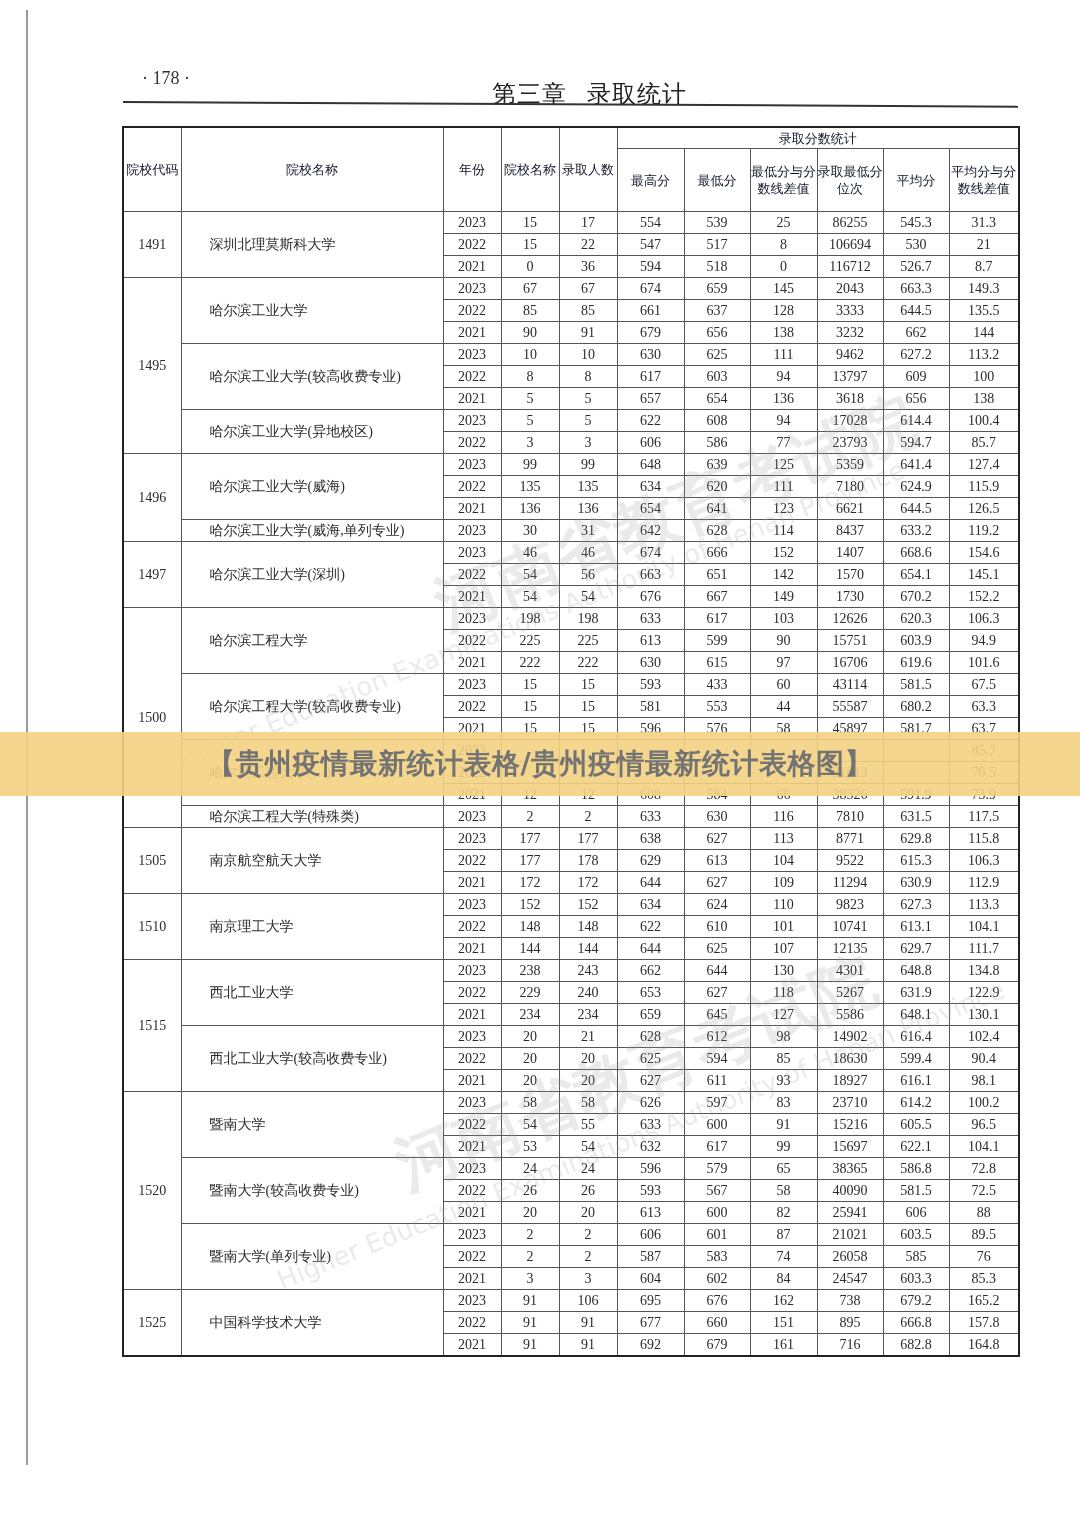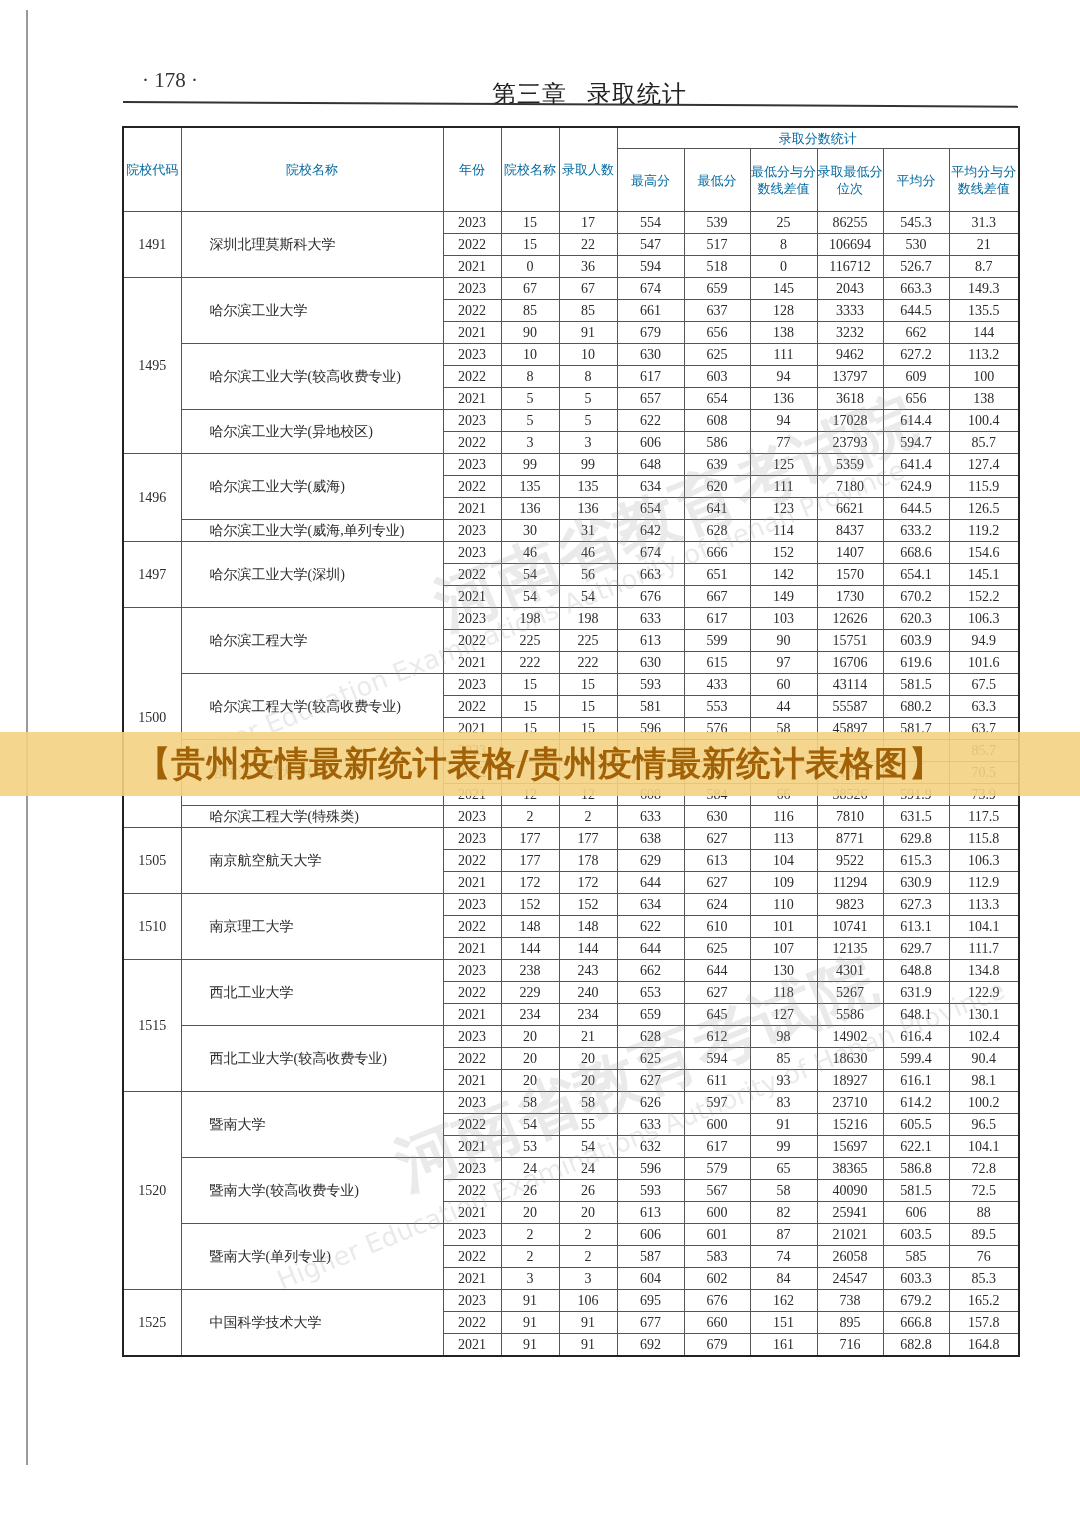--- a/index.html
+++ b/index.html
@@ -1,36 +1,36 @@
 <!DOCTYPE html>
 <html><head>
 <meta charset="utf-8">
 <style>
   html, body { margin: 0; padding: 0; }
   body {
     width: 1080px; height: 1527px; background: #ffffff; position: relative; overflow: hidden;
     font-family: "DejaVu Serif", "Liberation Serif", serif; color: #2a2a2a;
   }
   .left-edge { position: absolute; left: 26px; top: 10px; width: 2px; height: 1455px; background: #9a9a9a; }
-  .page-num { position: absolute; left: 142px; top: 68px; font-size: 21px; color: #333; font-family: "Liberation Serif", serif; }
+  .page-num { position: absolute; left: 142px; top: 68px; font-size: 18px; color: #333; font-family: "Liberation Serif", serif; }
   .chapter { position: absolute; left: 492px; top: 78px; font-size: 24px; color: #222; font-family: "DejaVu Sans", sans-serif; letter-spacing: 1px; }
   .chapter span { margin-left: 20px; }
   .rule { position: absolute; left: 123px; top: 101px; width: 895px; height: 2px; background: #333; transform: rotate(0.3deg); transform-origin: left; }
   .tbl-wrap { position: absolute; left: 122px; top: 126px; width: 896px; }
   table { border-collapse: collapse; width: 896px; table-layout: fixed; border: 2px solid #222; }
   td, th { border: 1px solid #555; text-align: center; vertical-align: middle; padding: 0; font-weight: normal; font-size: 13px; color: #2b2b2b; }
-  th { font-family: "DejaVu Sans", sans-serif; font-size: 13px; line-height: 17px; color: #0369a1; }
+  th { font-family: "DejaVu Sans", sans-serif; font-size: 13px; line-height: 17px; color: #0f172a; }
   tr.data td { height: 21px; font-family: "Liberation Serif", serif; font-size: 14px; }
   td.code { font-family: "Liberation Serif", serif; font-size: 14px; margin-left: 24px; }
   td.name { text-align: left; padding-left: 28px; font-family: "DejaVu Sans", sans-serif; font-size: 13px; }
   .banner {
     position: absolute; left: 0; top: 732px; width: 1080px; height: 64px; background: rgba(243, 210, 130, 0.9);
     display: flex; align-items: center; justify-content: center;
   }
-  .banner-text { color: #a16207; font-family: "DejaVu Sans", sans-serif; font-weight: bold; font-size: 34px; letter-spacing: 0.5px; }
+  .banner-text { color: #737373; font-family: "DejaVu Sans", sans-serif; font-weight: bold; font-size: 28px; letter-spacing: 0.5px; }
   .wm { position: absolute; color: rgba(160,160,160,0.22); font-family: "DejaVu Sans", sans-serif; font-weight: bold; pointer-events: none; transform: rotate(-22deg); white-space: nowrap; }
 </style>
 </head>
 <body>
 
 <div class="left-edge"></div>
 <div class="page-num">· 178 ·</div>
 <div class="chapter">
   <span style="margin-left:0">第三章</span><span>录取统计</span>
 </div>

